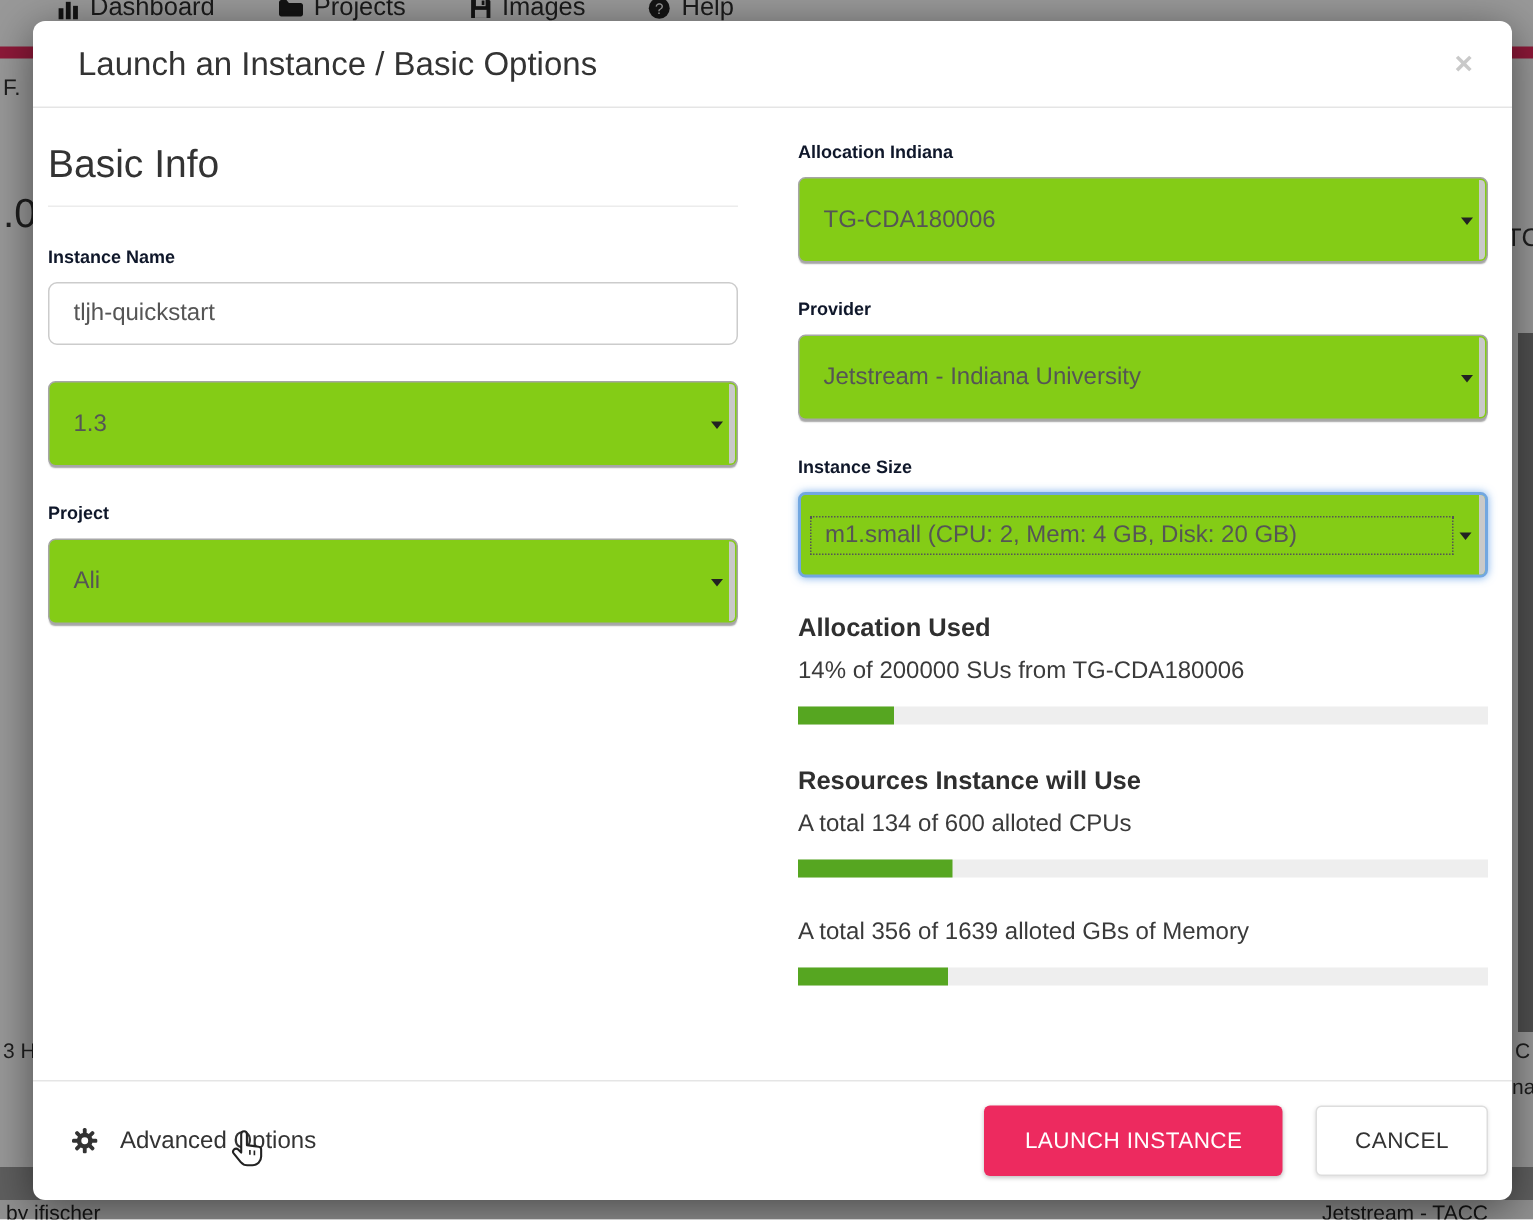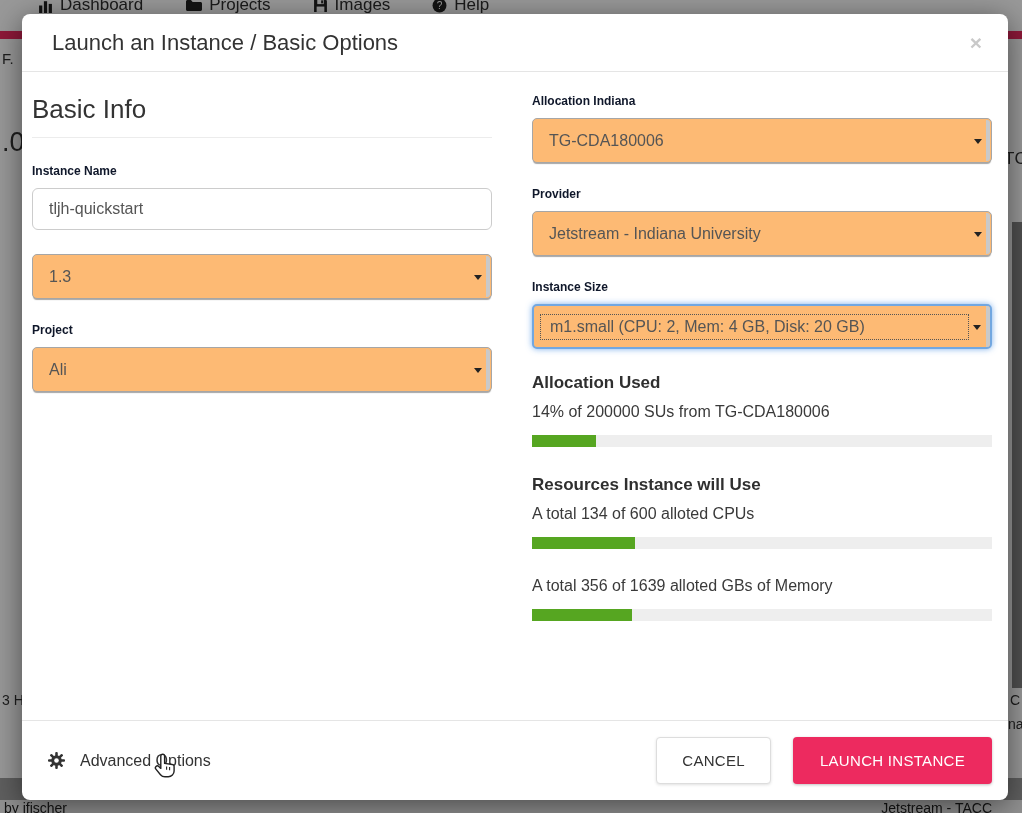--- a/index.html
+++ b/index.html
@@ -39,21 +39,21 @@
 
   .modal-body { flex:1 1 auto; display:flex; gap:40px; padding:22px 12px 0 10px; overflow:hidden; }
   .col { width:460px; flex:0 0 460px; }
   .col-heading { font-size:26px; font-weight:400; color:#333; padding-bottom:12px;
                  border-bottom:1px solid #ececec; margin-bottom:26px; }
   .field { margin-bottom:24px; }
   .field-label { display:block; font-size:12px; font-weight:700; color:#0f172a; margin-bottom:10px; }
   .text-input { width:100%; height:42px; border:1px solid #ccc; border-radius:6px; padding:0 16px;
                 font-size:16px; color:#555; font-family:"Liberation Sans", sans-serif; background:#fff; }
 
-  .select { position:relative; width:100%; height:45px; background:#fdba74; border:1px solid #a6a6a6;
+  .select { position:relative; width:100%; height:57px; background:#84cc16; border:1px solid #a6a6a6;
             border-radius:5px; display:flex; align-items:center;
             box-shadow:0 2px 1px -1px rgba(0,0,0,.35); cursor:default; }
   .select-value { font-size:16px; color:#555; padding-left:16px; white-space:nowrap; overflow:hidden; }
   .select-arrow { position:absolute; right:9px; top:50%; margin-top:-2px; width:0; height:0;
                   border-left:4px solid transparent; border-right:4px solid transparent; border-top:5px solid #222; }
   .select-strip { position:absolute; right:1px; top:1px; bottom:1px; width:4px; background:#c9c9c9;
                   border-radius:0 3px 3px 0; }
   .select.focused { border:2px solid #72a7e0; box-shadow:0 0 6px rgba(82,150,230,.75); }
   .select.focused .select-value { outline:1px dotted #555; margin-left:7px; padding:3px 4px 3px 9px;
                                   flex:1 1 auto; margin-right:22px; }
@@ -228,22 +228,22 @@
           <rect x="8.5" y="0" width="3" height="20" rx="1.2" transform="rotate(45 10 10)"></rect>
           <rect x="8.5" y="0" width="3" height="20" rx="1.2" transform="rotate(90 10 10)"></rect>
           <rect x="8.5" y="0" width="3" height="20" rx="1.2" transform="rotate(135 10 10)"></rect>
           <circle cx="10" cy="10" r="6.2"></circle>
         </g>
         <circle cx="10" cy="10" r="2.7" fill="#fff"></circle>
       </svg>
       <span>Advanced Options</span>
     </div>
     <div class="footer-buttons">
+      <button class="btn btn-launch" style="background-color: rgb(237, 42, 95);">LAUNCH INSTANCE</button>
       <button class="btn btn-cancel">CANCEL</button>
-      <button class="btn btn-launch" style="background-color: rgb(237, 42, 95);">LAUNCH INSTANCE</button>
     </div>
   </div>
 </div>
 
 <div class="cursor">
   <svg width="24" height="30" viewBox="0 0 24 30">
     <path d="M10.7 2.2 c-1.1 0 -1.9 .9 -1.9 1.9 V16.4 l-2 -2 c-.8 -.8 -2 -.8 -2.8 0 -.7 .7 -.8 1.9 -.1 2.7 l4.6 5.6 c1.1 1.3 2.7 2.1 4.4 2.1 h3.4 c3.2 0 5.8 -2.6 5.8 -5.8 v-4.6 c0 -1 -.7 -1.8 -1.7 -1.9 l-7.8 -1.1 V4.1 c0 -1.1 -.9 -1.9 -1.9 -1.9 z" fill="#fff" stroke="#222" stroke-width="1.4" stroke-linejoin="round"></path>
     <path d="M14.6 14.6 v3.2 M17.6 15 v3.2" stroke="#222" stroke-width="1.1" fill="none"></path>
   </svg>
 </div>

